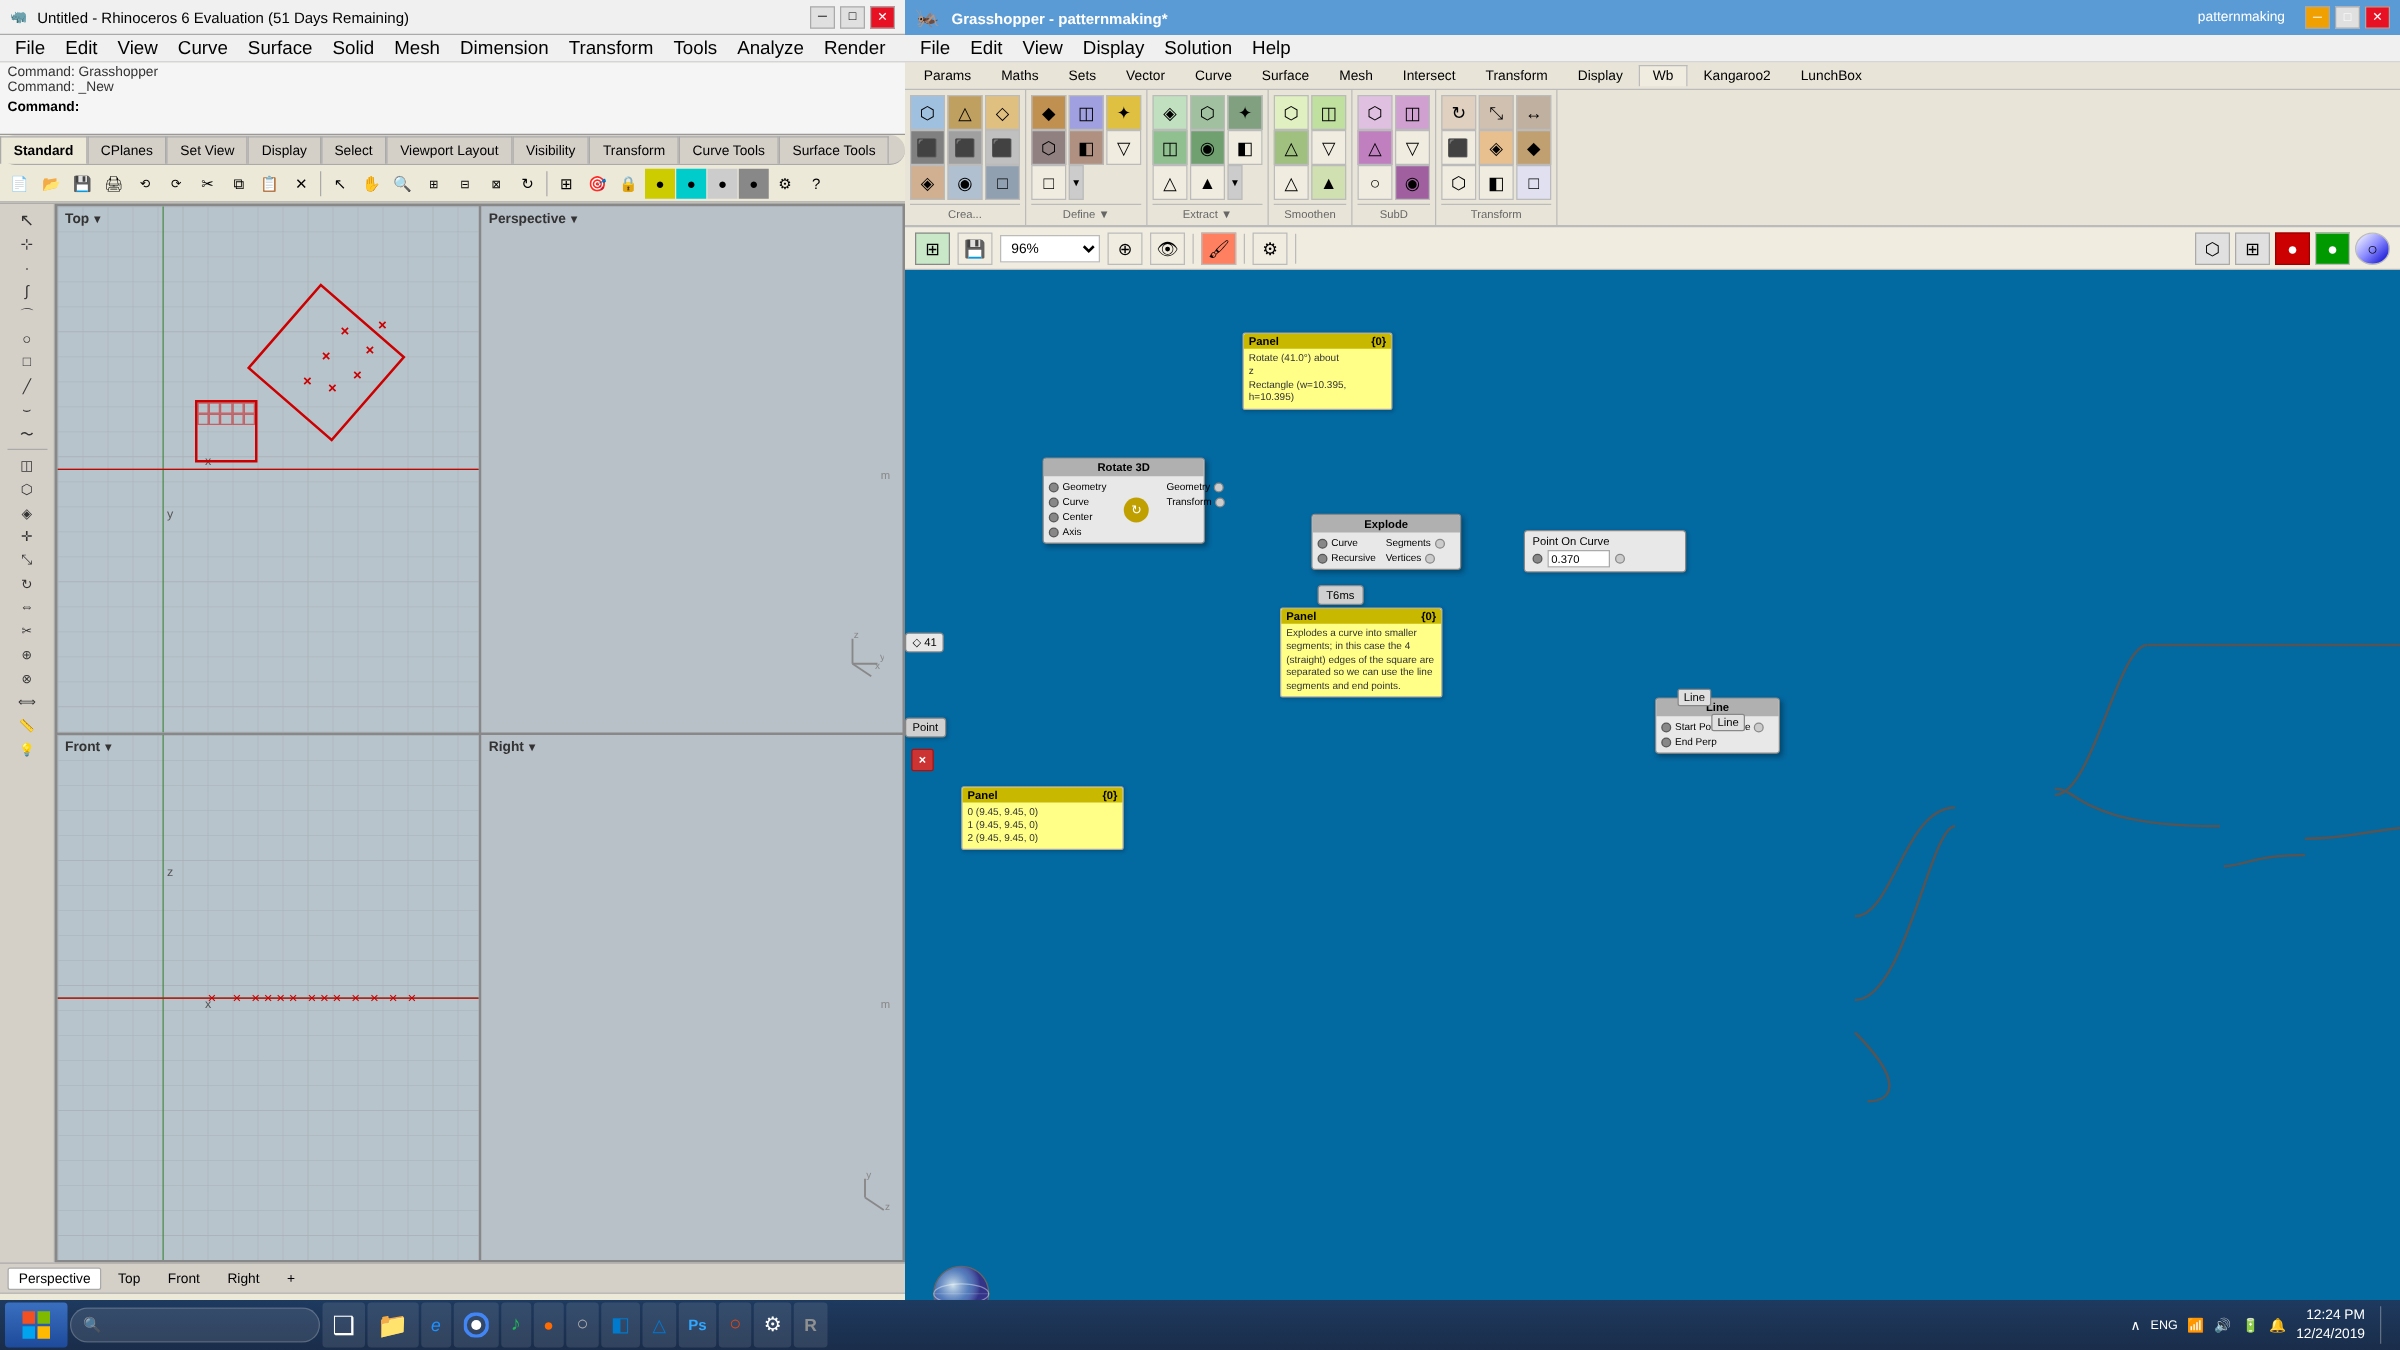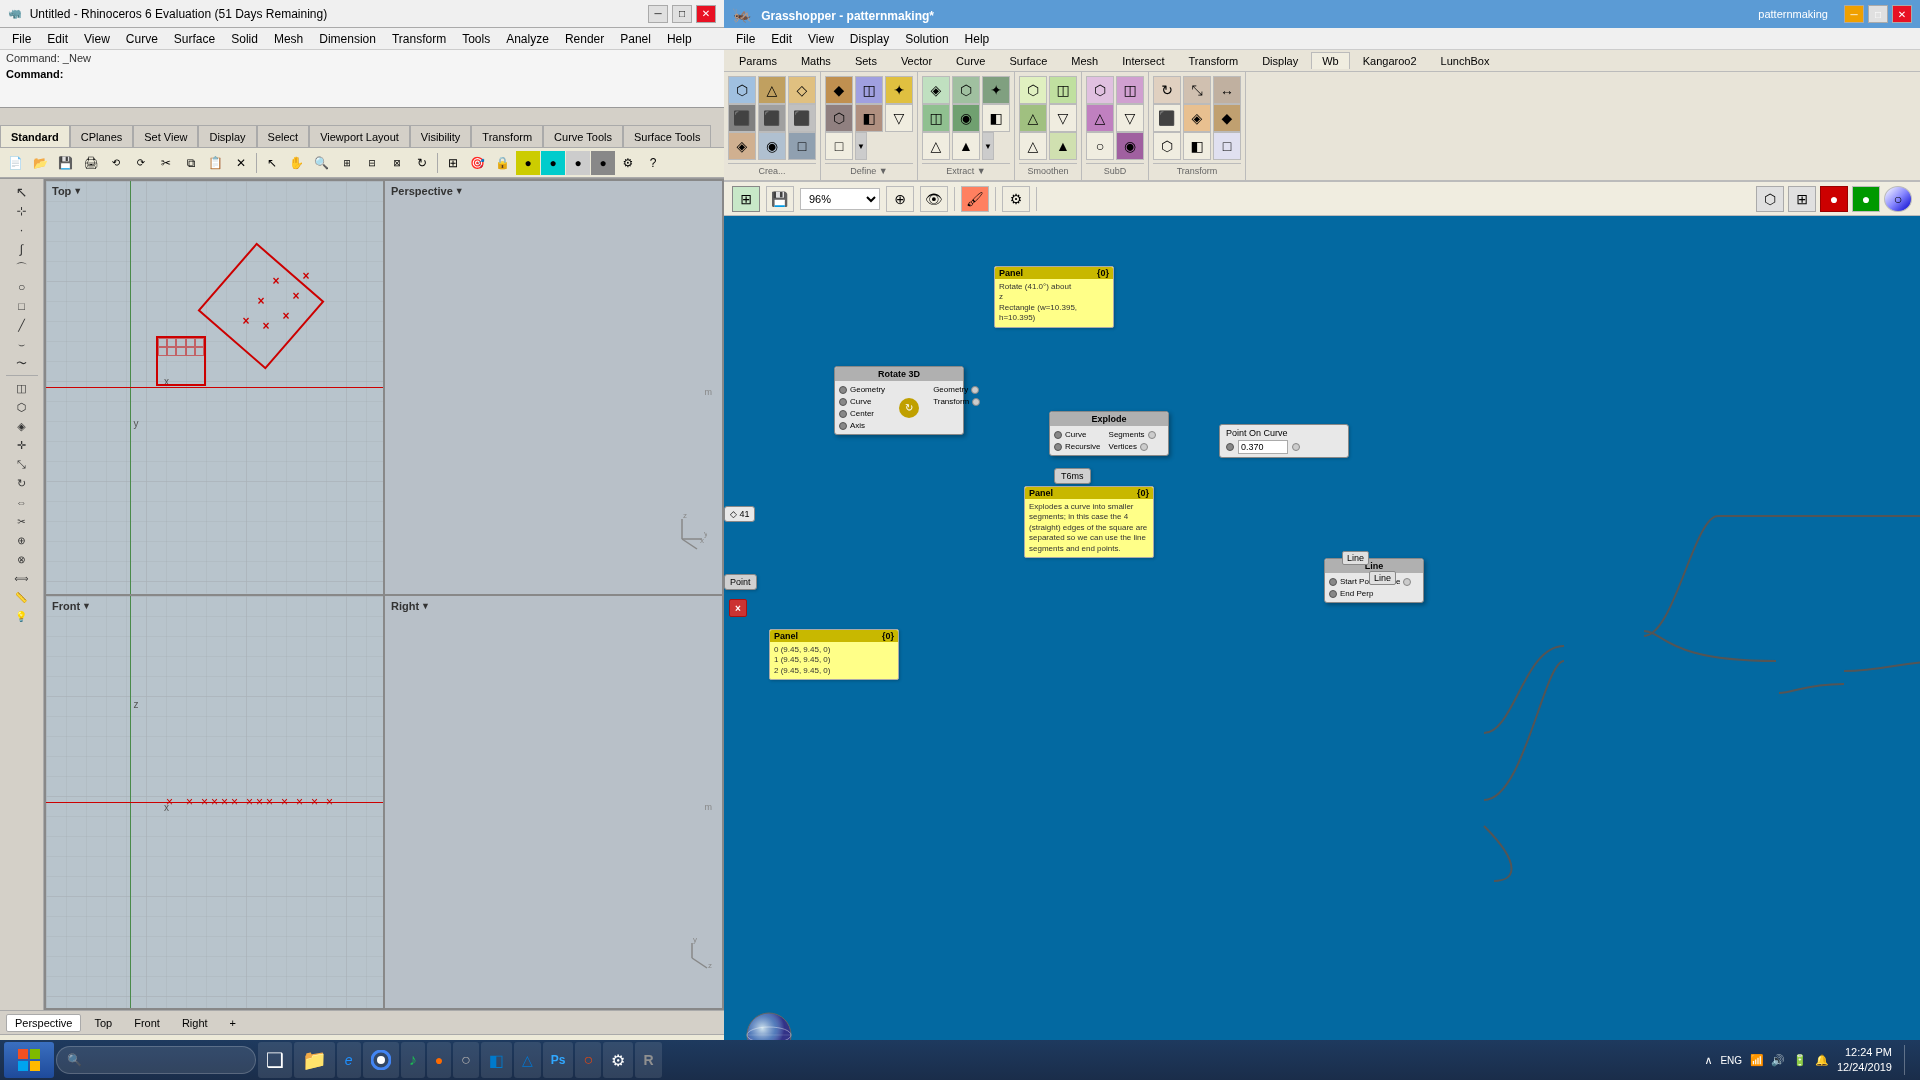--- a/index.html
+++ b/index.html
@@ -21,21 +21,21 @@
 
     
     .menu-bar {
       background: #f0f0f0;
       border-bottom: 1px solid #ccc;
       height: 22px;
       display: flex;
       align-items: center;
       padding: 0 4px;
     }
-    .menu-item { padding: 2px 8px; cursor: pointer; font-size: 12px; }
+    .menu-item { padding: 2px 8px; cursor: pointer; font-size: 15px; }
 
     
     .rhino-window {
       position: absolute;
       left: 0; top: 0;
       width: 724px; height: 1080px;
       background: #d4d0c8;
       display: flex;
       flex-direction: column;
     }
@@ -50,22 +50,23 @@
 
     .toolbar-area {
       background: #ece9d8;
       border-bottom: 1px solid #999;
     }
 
     .toolbar-tabs {
       display: flex;
       background: #d4d0c8;
       border-bottom: 1px solid #aaa;
-      height: 40px;
+      height: 24px;
       align-items: flex-end;
+      border-radius: 12px;
     }
     .toolbar-tab {
       padding: 2px 10px;
       font-size: 11px;
       cursor: pointer;
       border: 1px solid #aaa;
       border-bottom: none;
       background: #d4d0c8;
       height: 22px;
       display: flex;
@@ -506,20 +507,21 @@
     <span class="menu-item">Dimension</span>
     <span class="menu-item">Transform</span>
     <span class="menu-item">Tools</span>
     <span class="menu-item">Analyze</span>
     <span class="menu-item">Render</span>
     <span class="menu-item">Panel</span>
     <span class="menu-item">Help</span>
   </div>
 
   <div class="command-area">
+    <div style="color:#333;">Command: Grasshopper</div>
     <div style="color:#333;">Command: _New</div>
     <div style="margin-top:4px;">
       <span style="font-weight:bold;">Command:</span>
       <input type="text" style="border: none; outline: none; background: transparent; width: 300px; font-size: 11px;">
     </div>
   </div>
 
   <div class="toolbar-area">
     <div class="toolbar-tabs">
       <div class="toolbar-tab active">Standard</div>

